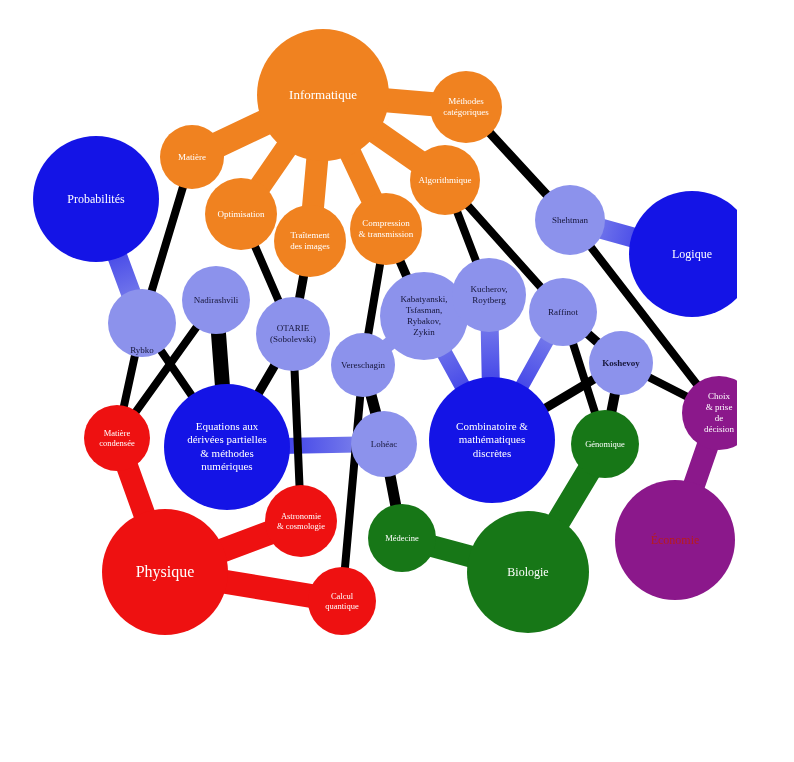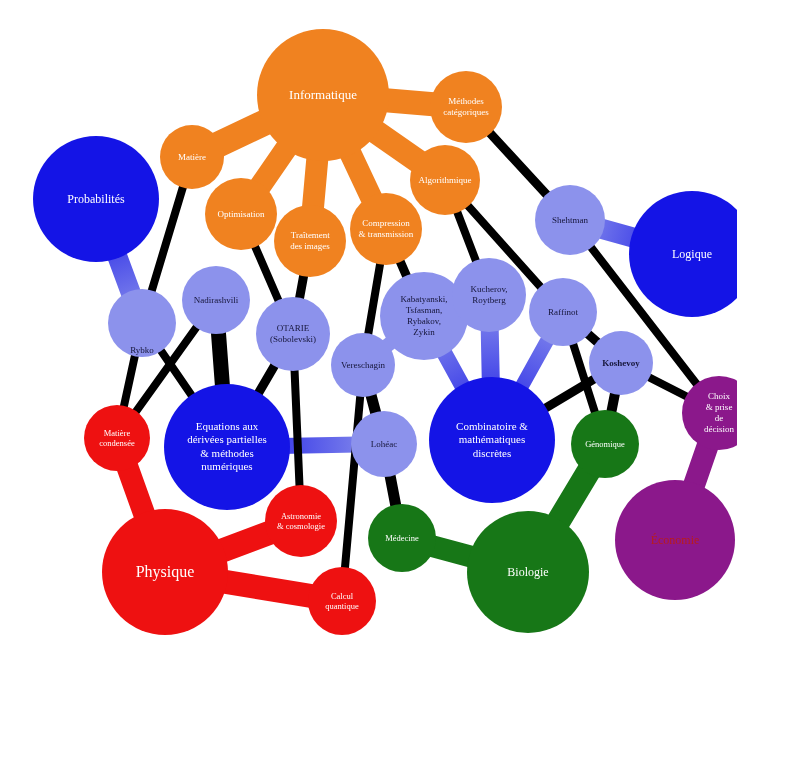--- a/index.html
+++ b/index.html
@@ -119,21 +119,21 @@
         <circle cx="719" cy="413" r="37" fill="#8B188B"></circle>
         <circle cx="675" cy="540" r="60" fill="#8B188B"></circle>
       </g>
   </svg>
   <div id="labels">
       <div class="node-label" style="left: 323px; top: 95px; font-size: 13px; color: rgb(255, 255, 255); max-width: 128px;">Informatique</div>
       <div class="node-label" style="left: 466px; top: 107px; font-size: 9px; color: rgb(255, 255, 255); max-width: 68px;">Méthodes
 catégoriques</div>
       <div class="node-label" style="left: 192px; top: 157px; font-size: 9px; color: rgb(255, 255, 255); max-width: 60px;">Matière</div>
       <div class="node-label" style="left: 241px; top: 214px; font-size: 9px; color: rgb(255, 255, 255); max-width: 68px;">Optimisation</div>
-      <div class="node-label" style="left: 310px; top: 241px; font-size: 9px; color: rgb(255, 255, 255); max-width: 68px; text-align: right;">Traîtement
+      <div class="node-label" style="left: 310px; top: 241px; font-size: 9px; color: rgb(255, 255, 255); max-width: 68px;">Traîtement
 des images</div>
       <div class="node-label" style="left: 386px; top: 229px; font-size: 9px; color: rgb(255, 255, 255); max-width: 68px;">Compression
 &amp; transmission</div>
       <div class="node-label" style="left: 445px; top: 180px; font-size: 9px; color: rgb(255, 255, 255); max-width: 66px;">Algorithmique</div>
       <div class="node-label" style="left: 96px; top: 199px; font-size: 12px; color: rgb(255, 255, 255); max-width: 122px;">Probabilités</div>
       <div class="node-label" style="left: 692px; top: 254px; font-size: 12px; color: rgb(255, 255, 255); max-width: 122px;">Logique</div>
       <div class="node-label" style="left: 227px; top: 447px; font-size: 11px; color: rgb(255, 255, 255); max-width: 122px;">Equations aux
 dérivées partielles
 &amp; méthodes
 numériques</div>

